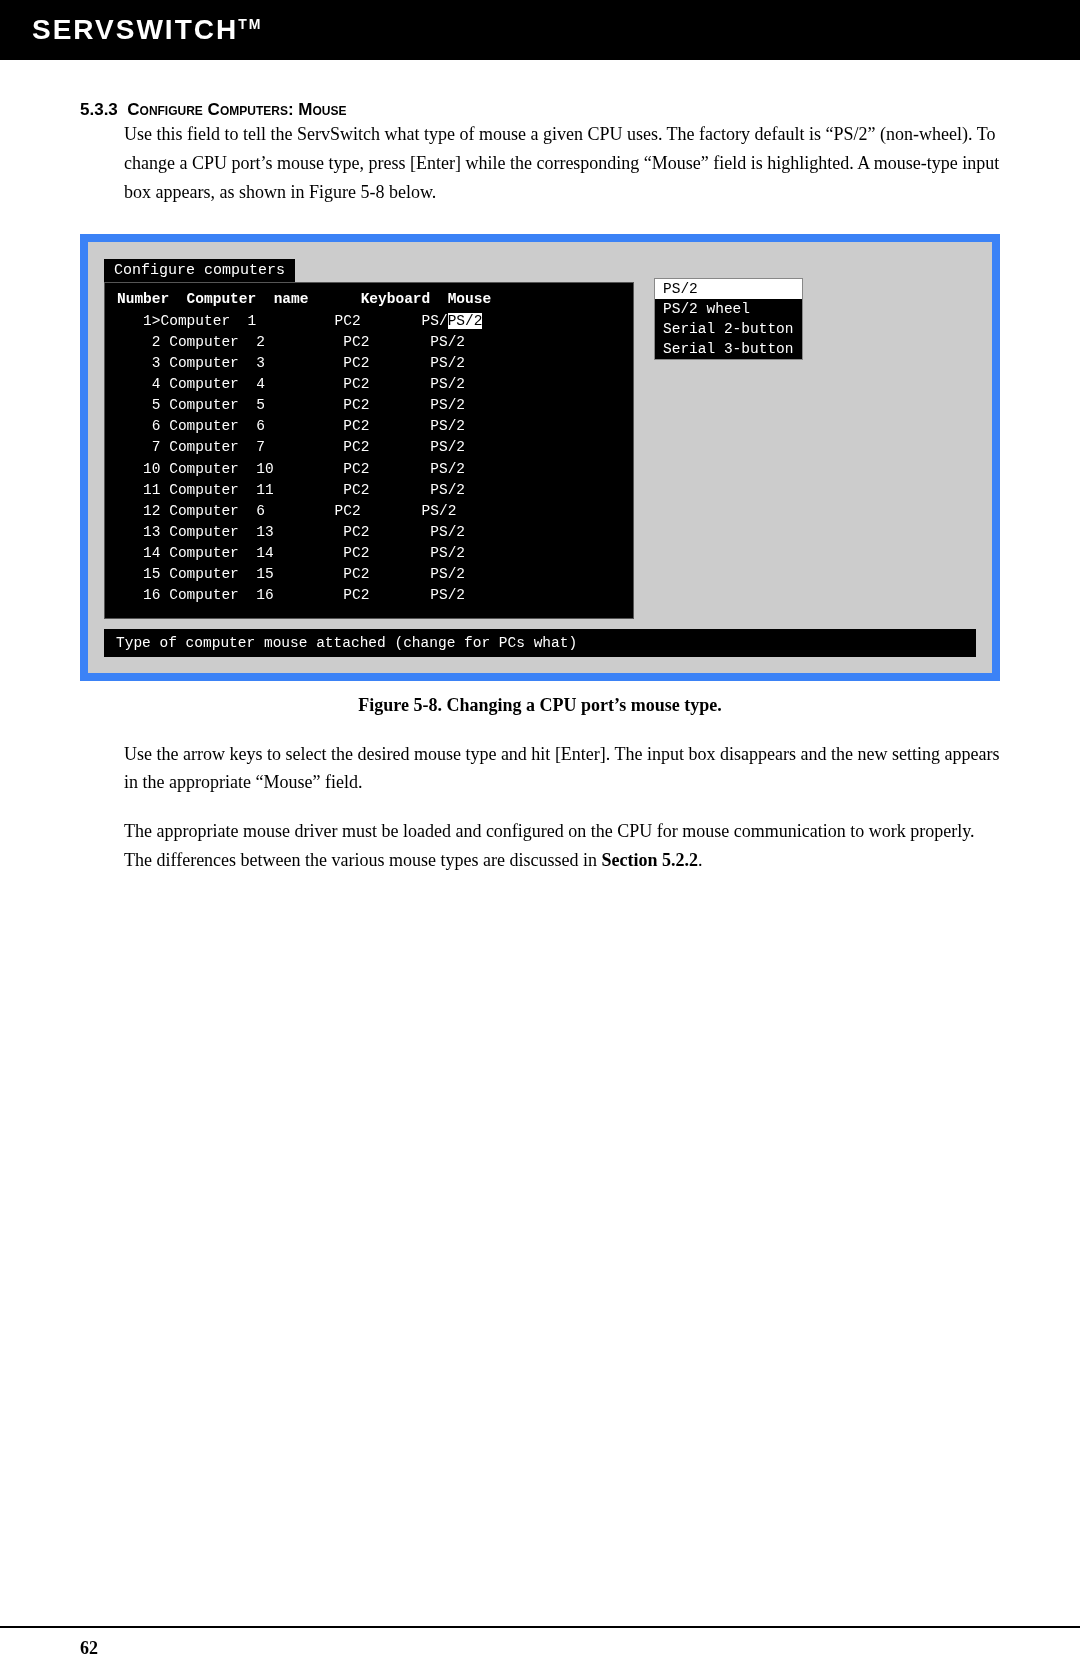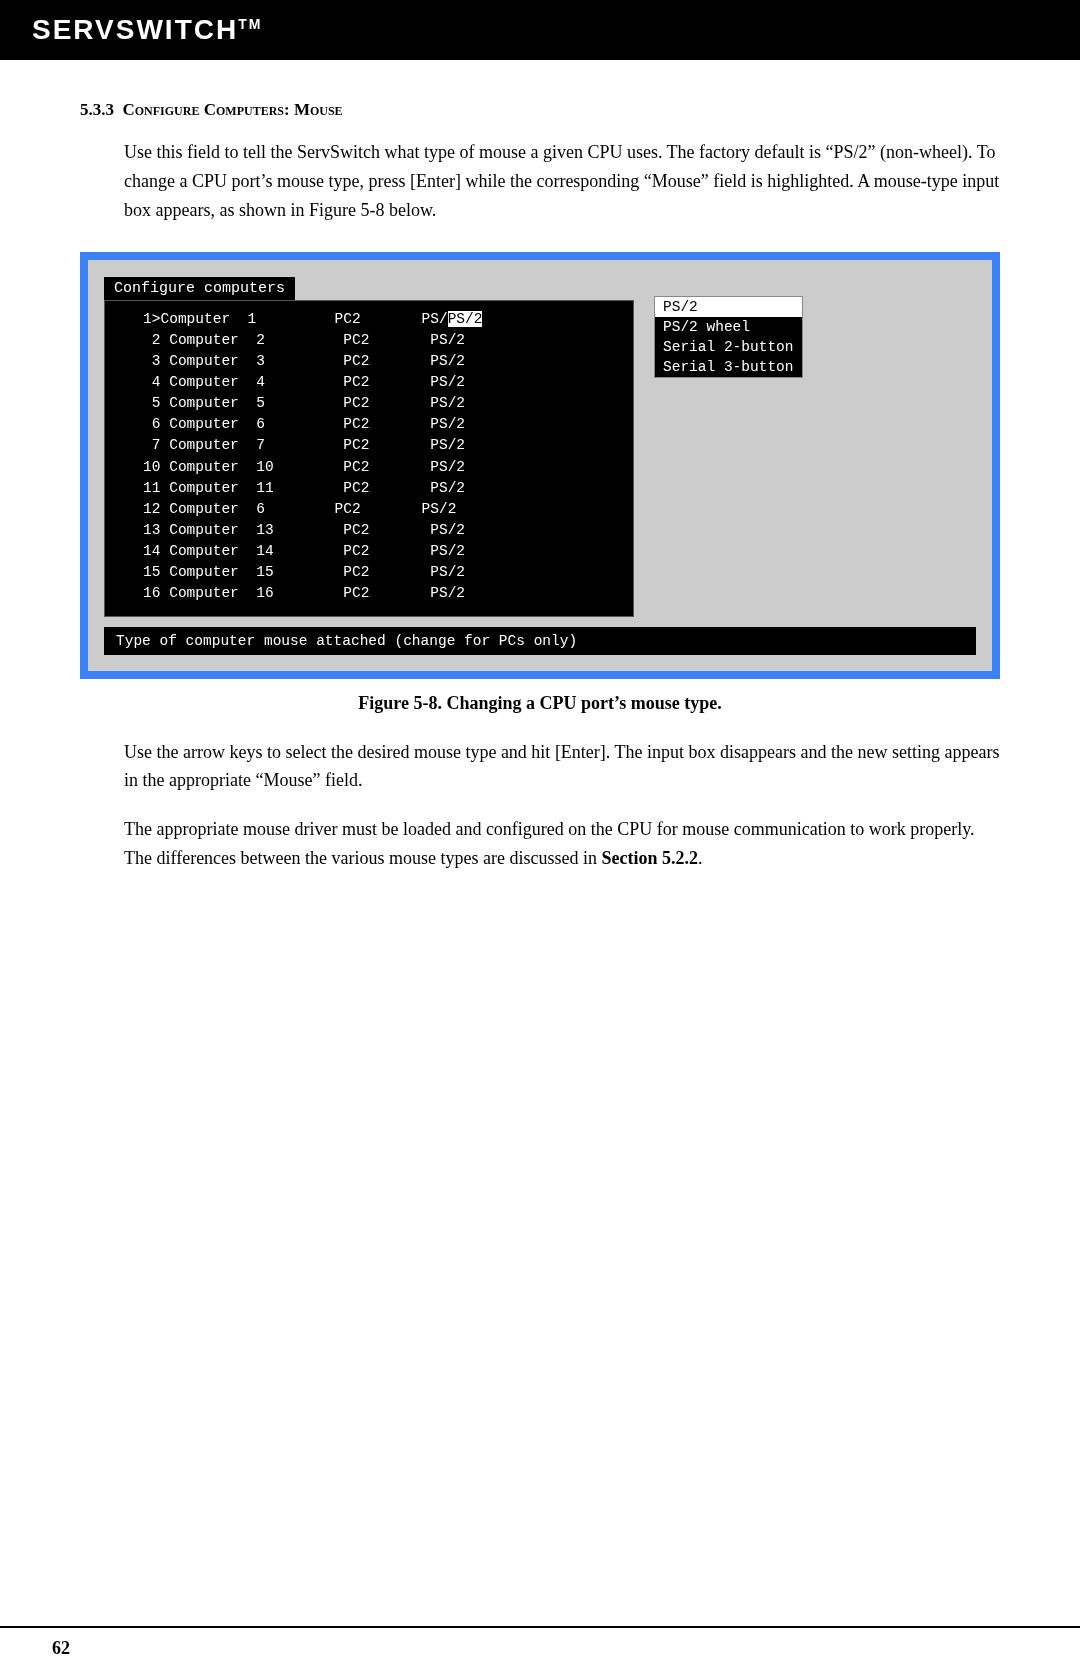--- a/index.html
+++ b/index.html
@@ -38,22 +38,21 @@
 
     
     .content {
       padding: 40px 80px 60px 80px;
     }
 
     
     .section-heading {
       font-size: 17px;
       font-weight: bold;
-      margin-bottom: 18px;
-      font-family: Liberation Serif, serif;
+      font-family: Liberation Sans, sans-serif;
     }
 
     .section-heading .small-caps {
       font-variant: small-caps;
       font-size: 17px;
     }
 
     
     .body-para {
       font-size: 18px;
@@ -161,21 +160,21 @@
       margin-top: 14px;
     }
 
     
     .page-footer {
       position: absolute;
       bottom: 0;
       left: 0;
       right: 0;
       border-top: 2px solid #000;
-      padding: 10px 52px;
+      padding: 10px 80px;
       display: flex;
       align-items: center;
     }
 
     .page-number {
       font-size: 18px;
       font-weight: bold;
     }
   </style>
 </head>
@@ -199,20 +198,21 @@
   <div class="figure-container">
     <div class="terminal-wrapper">
 
       <div class="terminal-block">
         
         <div class="terminal-tab">Configure computers</div>
 
         
         <div class="terminal-table">
 
+          <div class="term-col-headers">Number  Computer  name      Keyboard  Mouse</div>
 
           <div class="term-row"><span>   1&gt;Computer  1         PC2       PS/</span><span class="highlight-cell">PS/2</span></div>
 
           <div class="term-row">    2 Computer  2         PC2       PS/2</div>
           <div class="term-row">    3 Computer  3         PC2       PS/2</div>
           <div class="term-row">    4 Computer  4         PC2       PS/2</div>
           <div class="term-row">    5 Computer  5         PC2       PS/2</div>
           <div class="term-row">    6 Computer  6         PC2       PS/2</div>
           <div class="term-row">    7 Computer  7         PC2       PS/2</div>
           <div class="term-row">   10 Computer  10        PC2       PS/2</div>
@@ -227,21 +227,21 @@
 
       <div class="dropdown-popup" style="margin-top: 20px;">
         <div class="dd-item selected">PS/2</div>
         <div class="dd-item">PS/2 wheel</div>
         <div class="dd-item">Serial 2-button</div>
         <div class="dd-item">Serial 3-button</div>
       </div>
 
     </div>
 
-    <div class="status-bar">Type of computer mouse attached (change for PCs only)</div>
+    <div class="status-bar">Type of computer mouse attached (change for PCs what)</div>
   </div>
 
   <div class="figure-caption">Figure 5-8. Changing a CPU port’s mouse type.</div>
 
   <p class="body-para">Use the arrow keys to select the desired mouse type and hit [Enter]. The input box disappears and the new setting appears in the appropriate “Mouse” field.</p>
 
   <p class="body-para">
     <span>The appropriate mouse driver must be loaded and configured on the CPU for mouse communication to work properly. The differences between the various mouse types are discussed in </span><strong>Section&nbsp;5.2.2</strong><span>.</span>
   </p>
 

